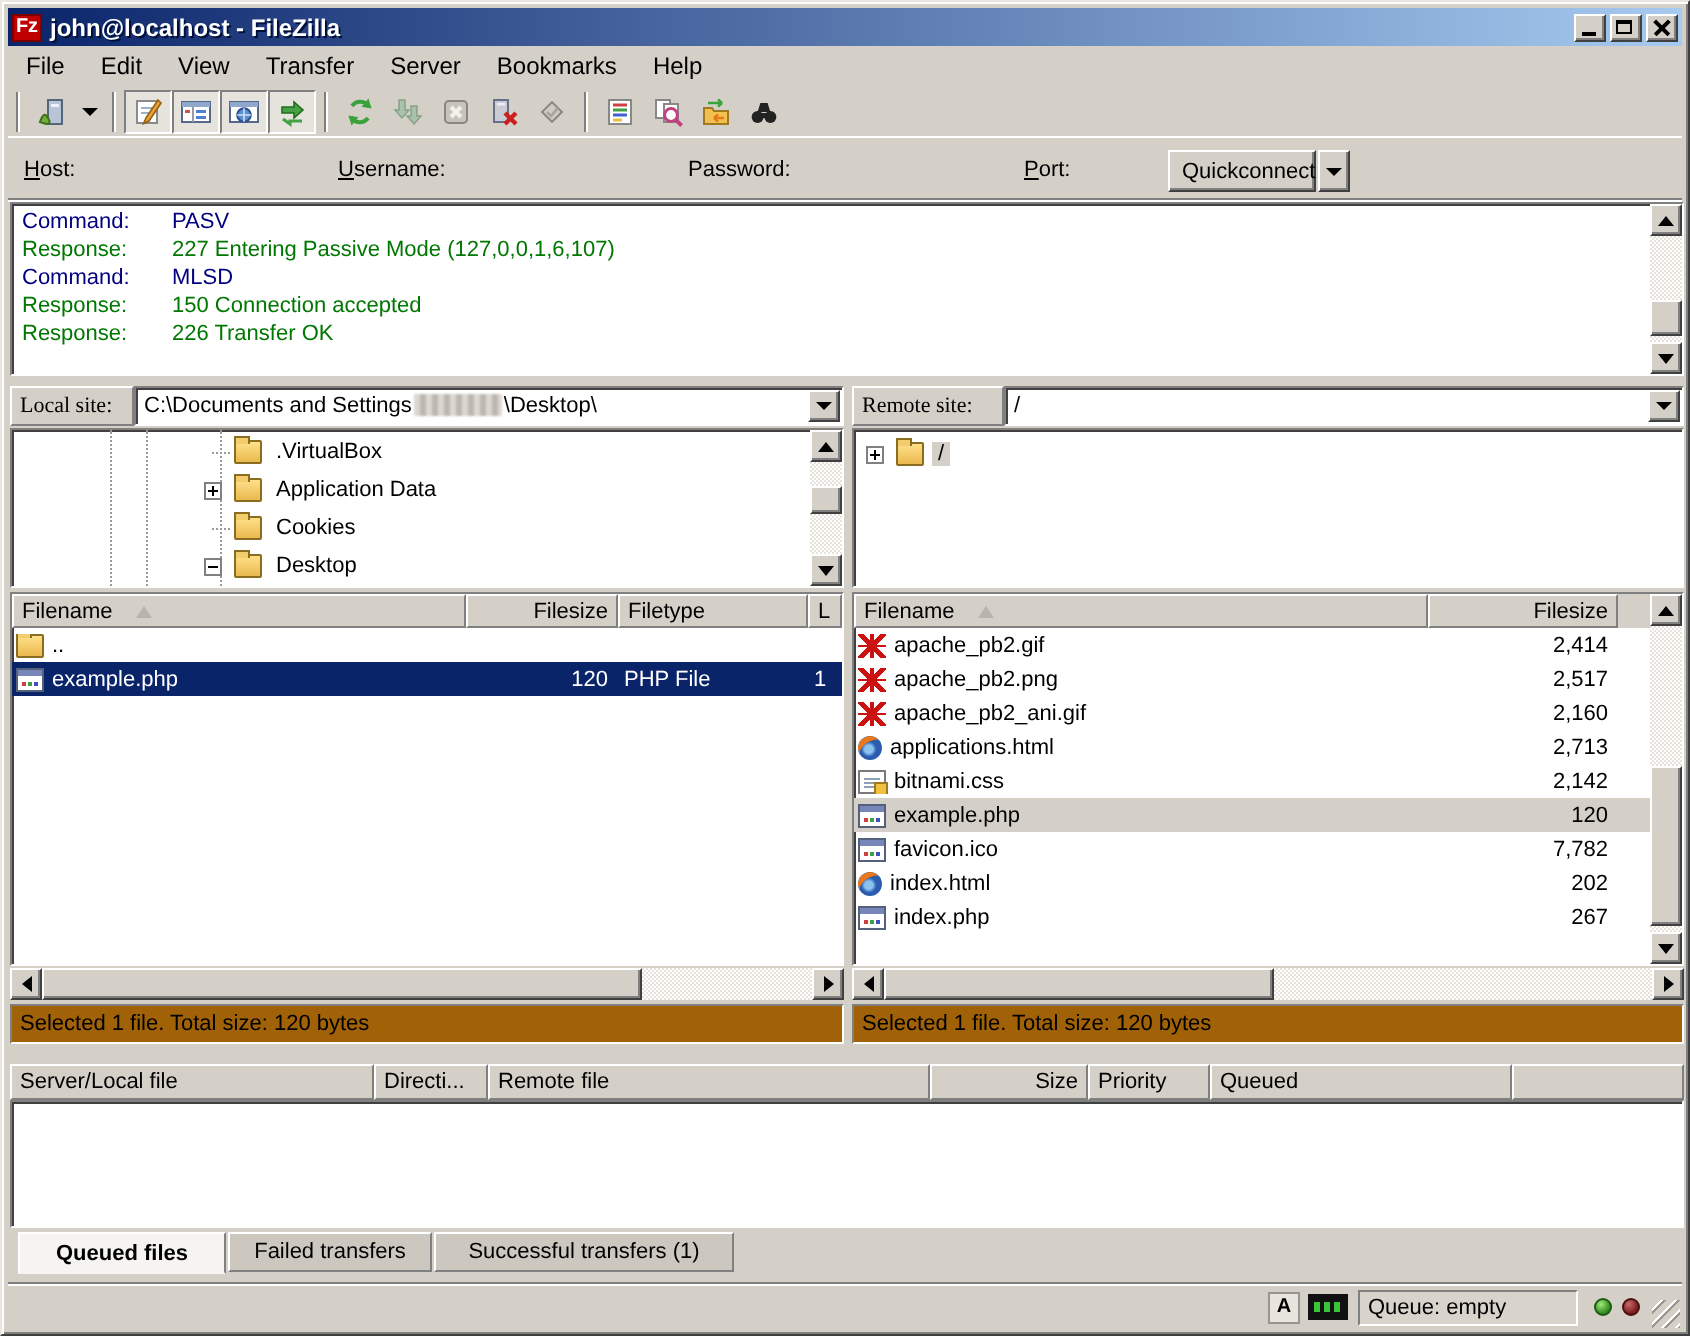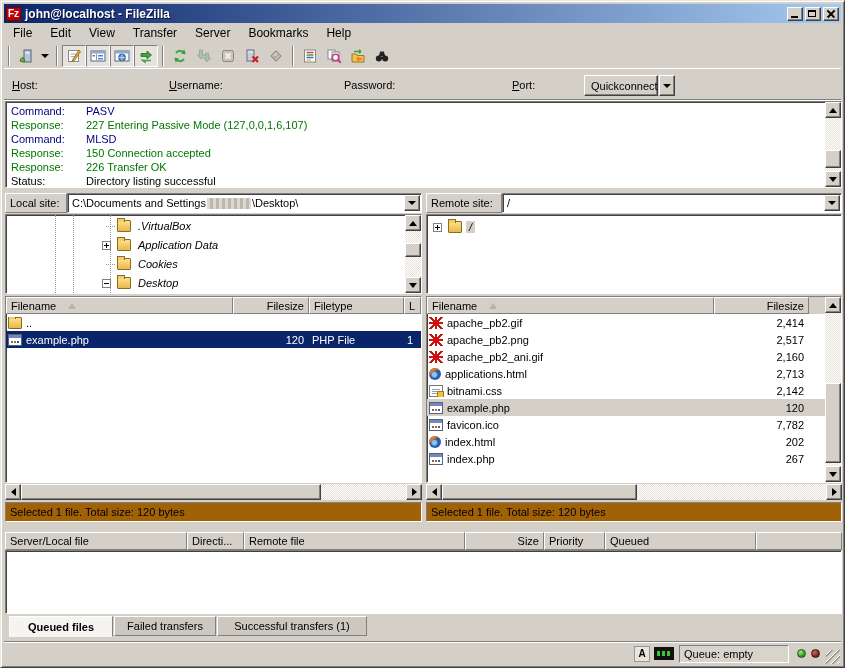--- a/index.html
+++ b/index.html
@@ -63,37 +63,37 @@
     display:flex;align-items:center;justify-content:center;}
   .tri-up{width:0;height:0;border-left:4px solid transparent;border-right:4px solid transparent;border-bottom:5px solid #000;}
   .tri-dn{width:0;height:0;border-left:4px solid transparent;border-right:4px solid transparent;border-top:5px solid #000;}
   .tri-lf{width:0;height:0;border-top:4px solid transparent;border-bottom:4px solid transparent;border-right:5px solid #000;}
   .tri-rt{width:0;height:0;border-top:4px solid transparent;border-bottom:4px solid transparent;border-left:5px solid #000;}
   .sb-track{position:absolute;background-image:conic-gradient(#fff 25%,#e6e2da 0 50%,#fff 0 75%,#e6e2da 0);background-size:2px 2px;}
   .sb-thumb{position:absolute;background:#d4d0c8;border:1px solid;border-color:#fff #404040 #404040 #fff;box-shadow:inset -1px -1px 0 #808080;}
   .hsb{position:absolute;height:16px;}
   
   .site-label{position:absolute;display:flex;align-items:center;padding-left:4px;background:#d4d0c8;
-    border:1px solid;border-color:#fff #808080 #808080 #fff;height:20px;}
+    border:1px solid;border-color:#fff #808080 #808080 #fff;height:20px;font-family:Liberation Serif, serif;}
   .combo{position:absolute;height:20px;background:#fff;border:1px solid;
     border-color:#808080 #fff #fff #808080;box-shadow:inset 1px 1px 0 #404040;
     display:flex;align-items:center;padding-left:4px;}
   .combo-dd{position:absolute;right:1px;top:1px;width:16px;height:16px;background:#d4d0c8;
     border:1px solid;border-color:#fff #404040 #404040 #fff;box-shadow:inset -1px -1px 0 #808080;
     display:flex;align-items:center;justify-content:center;}
   .redacted{display:inline-block;width:44px;height:11px;margin:0 1px;vertical-align:-2px;
     background:repeating-linear-gradient(90deg,#dcd8d0 0 3px,#bcb8b0 3px 6px);filter:blur(.6px);}
   .tree{position:absolute;overflow:hidden;}
   .vguide{position:absolute;top:0;bottom:0;border-left:1px dotted #9a9a9a;}
   .tree-row{position:absolute;height:18px;display:flex;align-items:center;}
   .expander{width:9px;height:9px;border:1px solid #808080;background:#fff;position:relative;flex:none;}
   .expander::before{content:"";position:absolute;left:1px;right:1px;top:3px;height:1px;background:#000;}
   .expander.plus::after{content:"";position:absolute;top:1px;bottom:1px;left:3px;width:1px;background:#000;}
   .hconn{width:9px;border-top:1px dotted #9a9a9a;flex:none;}
-  .tree-lbl{padding:0 3px;white-space:nowrap;font-style:italic;}
+  .tree-lbl{padding:0 3px;white-space:nowrap;}
   .tree-lbl.sel{background:#d4d0c8;}
   
   .fi{width:14px;height:12px;display:inline-block;margin:0 4px 0 2px;vertical-align:-2px;position:relative;flex:none;}
   .fi-folder{background:linear-gradient(#ffe08a,#e9b94e);border:1px solid #8a6d1f;border-radius:1px;}
   .fi-folder::before{content:"";position:absolute;left:-1px;top:-3px;width:6px;height:3px;
     background:#f3cd6b;border:1px solid #8a6d1f;border-bottom:none;}
   .fi-apache{background:
     linear-gradient(45deg,transparent 43%,#cc1111 43% 57%,transparent 57%),
     linear-gradient(-45deg,transparent 43%,#cc1111 43% 57%,transparent 57%),
     linear-gradient(90deg,transparent 44%,#cc1111 44% 56%,transparent 56%),
@@ -316,24 +316,20 @@
           <span class="t-command">MLSD</span>
         </div>
       <div class="log-line">
           <span class="log-label t-response">Response:</span>
           <span class="t-response">150 Connection accepted</span>
         </div>
       <div class="log-line">
           <span class="log-label t-response">Response:</span>
           <span class="t-response">226 Transfer OK</span>
         </div>
-      <div class="log-line">
-          <span class="log-label t-status">Status:</span>
-          <span class="t-status">Directory listing successful</span>
-        </div>
     </div>
     <div style="position:absolute;right:0;top:0;bottom:0;width:16px">
       <div class="sb-btn" style="top:0">
           <span class="tri-up"></span>
         </div>
       <div class="sb-track" style="top:16px;bottom:16px;left:0;right:0"></div>
       <div class="sb-thumb" style="top:48px;height:18px;left:0;right:0"></div>
       <div class="sb-btn" style="bottom:0">
           <span class="tri-dn"></span>
         </div>

